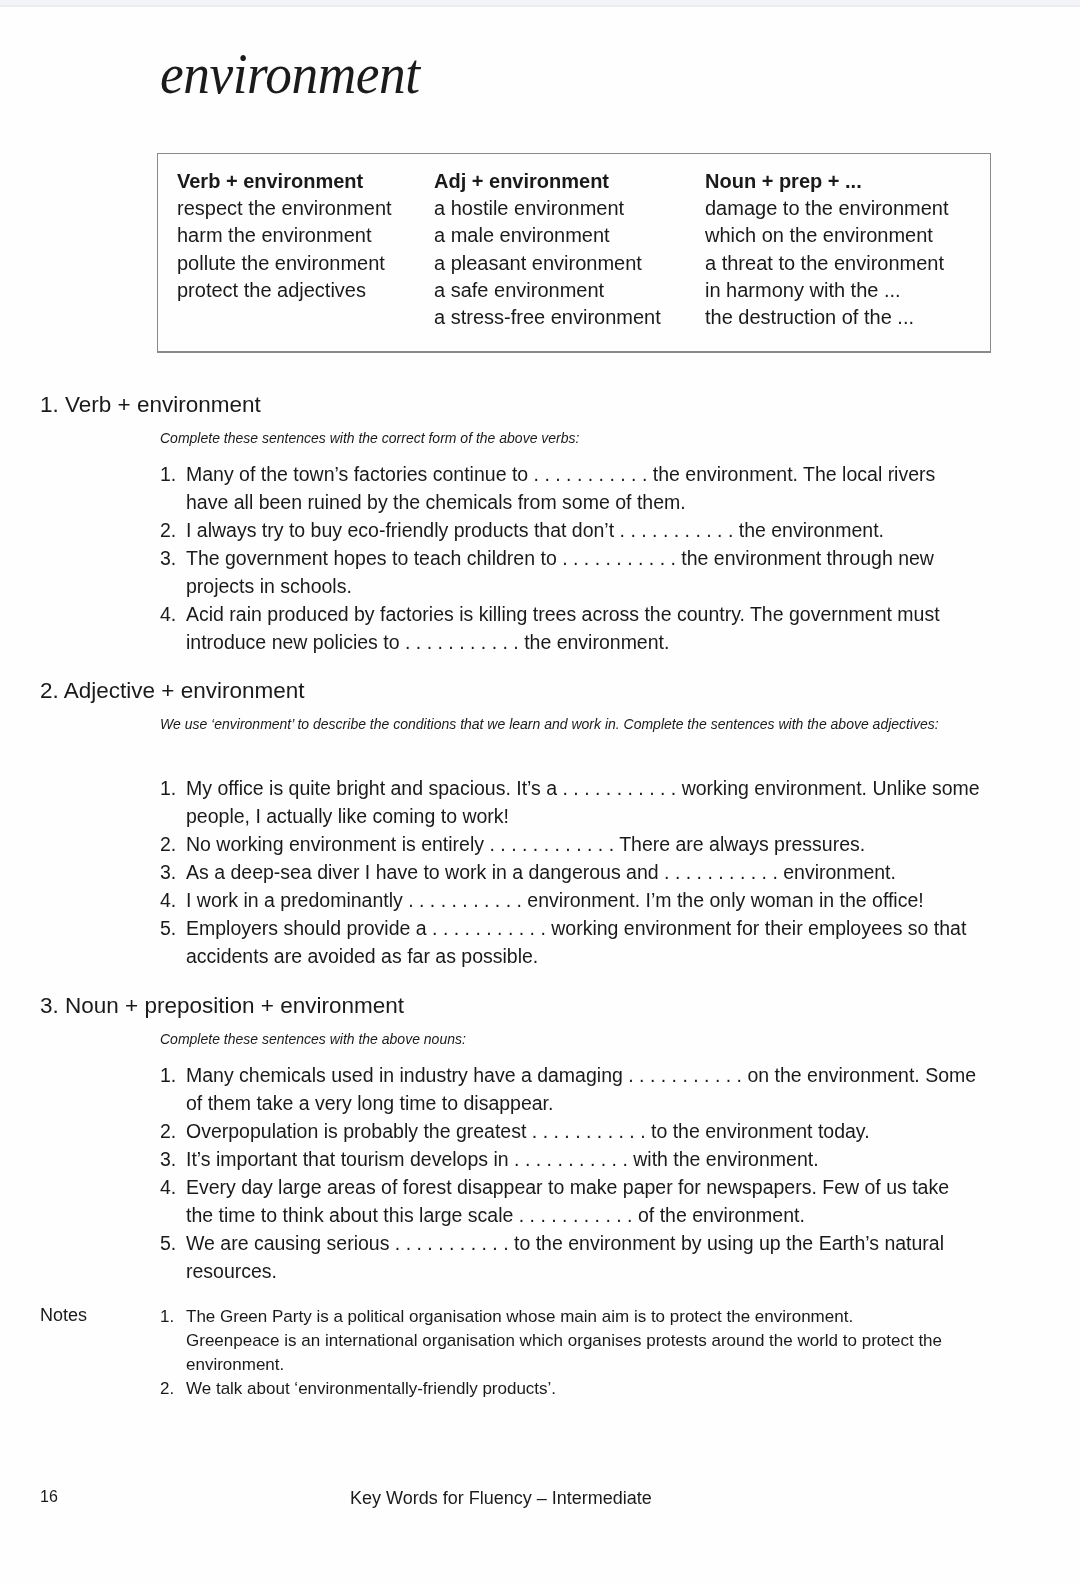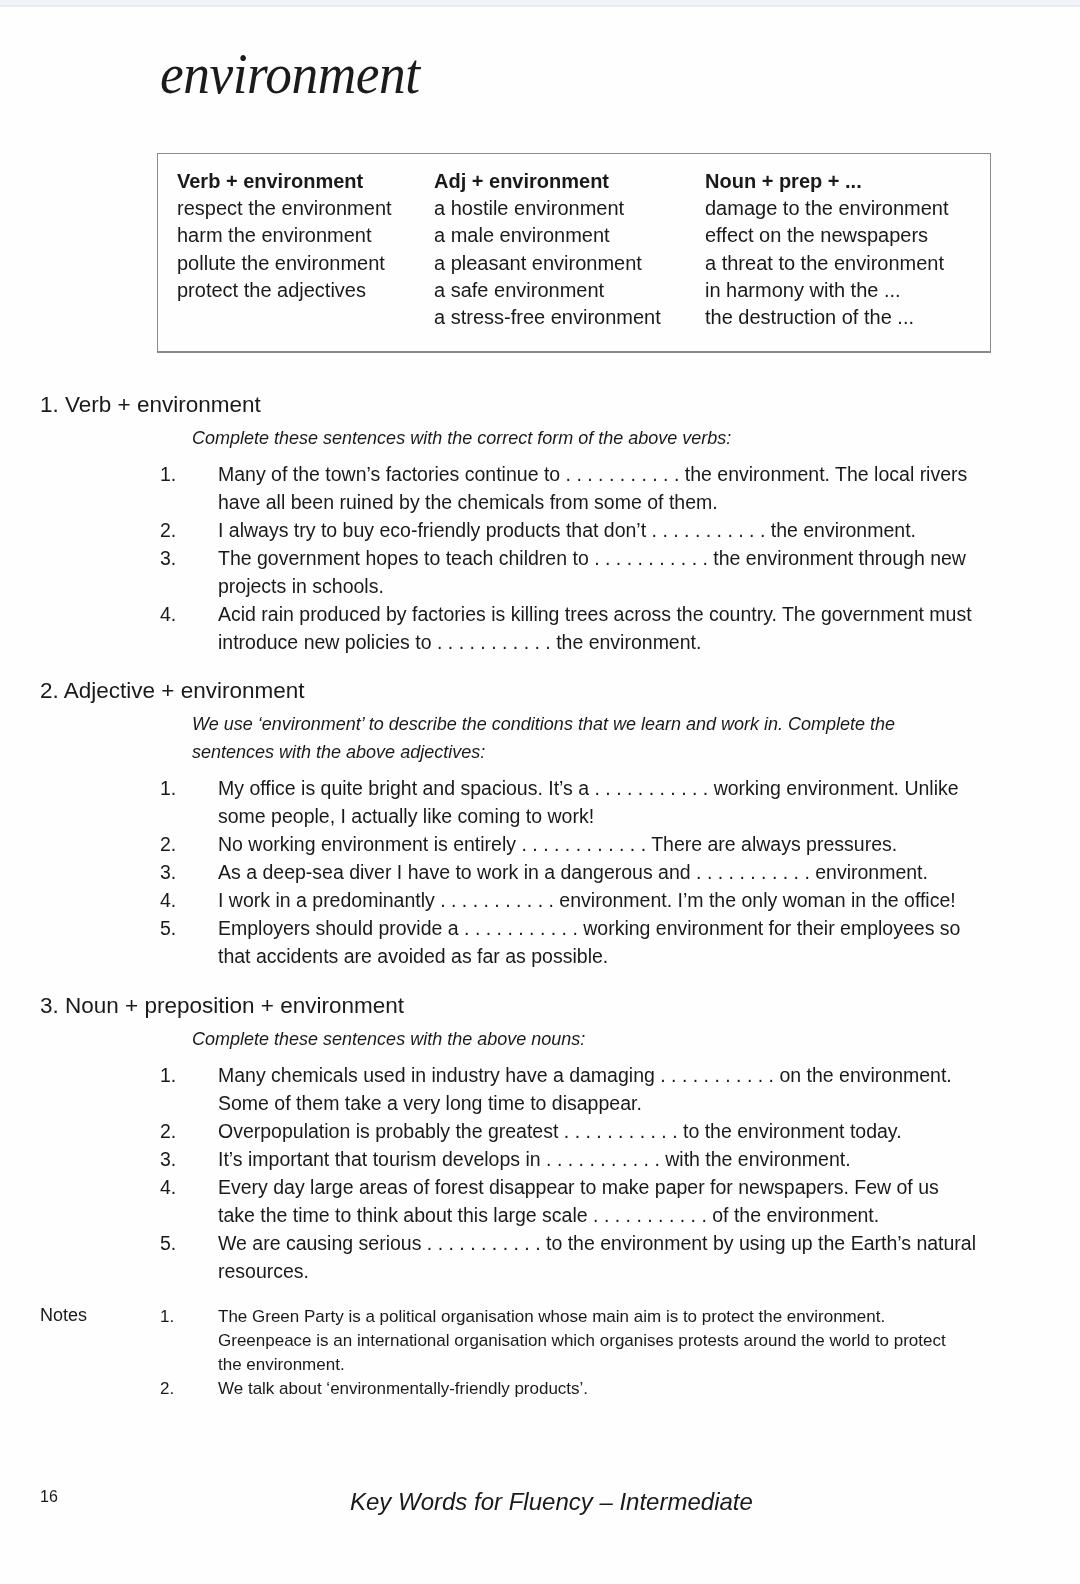--- a/index.html
+++ b/index.html
@@ -16,29 +16,29 @@
     transform: scaleX(0.92); transform-origin: left center;
   }
   .colbox {
     position: absolute; left: 157px; top: 153px; width: 834px; height: 200px;
     border: 1.5px solid #8a8a8a; border-bottom-width: 2px; box-sizing: border-box;
   }
   .col { position: absolute; top: 14px; font-size: 20px; line-height: 27.2px; }
   .col .hd { font-weight: bold; }
   .col1 { left: 19px; } .col2 { left: 276px; } .col3 { left: 535px; margin-left: 12px; }
   .section-h { position: absolute; left: 40px; font-size: 22.5px; }
-  .instr { position: absolute; left: 160px; font-style: italic; font-size: 18px; line-height: 28px; width: 790px; margin-left: 32px; }
+  .instr { position: absolute; left: 160px; font-style: italic; font-size: 14px; line-height: 28px; width: 790px; }
   .items { position: absolute; left: 160px; width: 820px; font-size: 19.5px; line-height: 28px; }
   .item { display: flex; }
   .num { width: 26px; flex: none; }
-  .txt { flex: 1; margin-left: 32px; }
+  .txt { flex: 1; }
   .notes-label { position: absolute; left: 40px; top: 1305px; font-size: 18px; }
   .notes { position: absolute; left: 160px; top: 1305px; width: 800px; font-size: 17px; line-height: 24px; }
   .footer-page { position: absolute; left: 40px; top: 1488px; font-size: 16px; }
-  .footer-book { position: absolute; left: 350px; top: 1488px; font-size: 24px; font-style: italic; }
+  .footer-book { position: absolute; left: 350px; top: 1488px; font-size: 18px; }
 </style>
 </head>
 <body>
 
 <div class="topbar"></div>
 
 <div class="title">environment</div>
 
 <div class="colbox">
   <div class="col col1">
@@ -52,21 +52,21 @@
     <div class="hd">Adj + environment</div>
     <div>a hostile environment</div>
     <div>a male environment</div>
     <div>a pleasant environment</div>
     <div>a safe environment</div>
     <div>a stress-free environment</div>
   </div>
   <div class="col col3">
     <div class="hd">Noun + prep + ...</div>
     <div>damage to the environment</div>
-    <div>effect on the newspapers</div>
+    <div>which on the environment</div>
     <div>a threat to the environment</div>
     <div>in harmony with the ...</div>
     <div>the destruction of the ...</div>
   </div>
 </div>
 
 <div class="section-h" style="top:392px">1. Verb + environment</div>
 <div class="instr" style="top:424px">Complete these sentences with the correct form of the above verbs:</div>
 <div class="items" style="top:460px">
   <div class="item">

